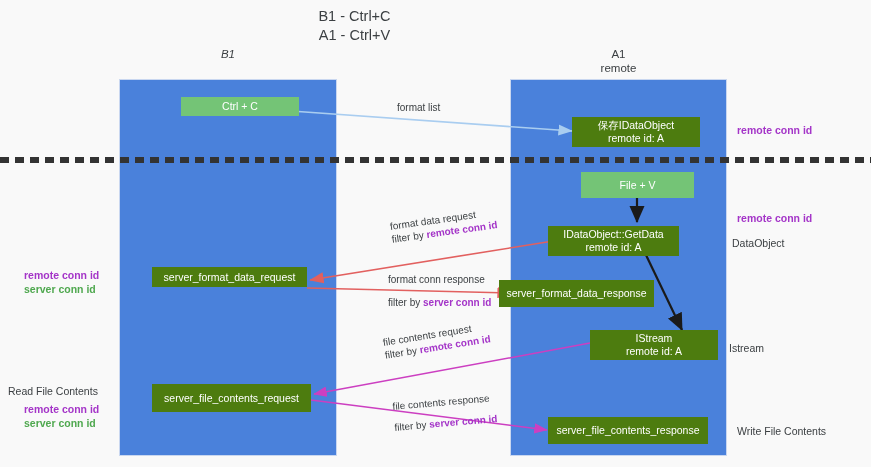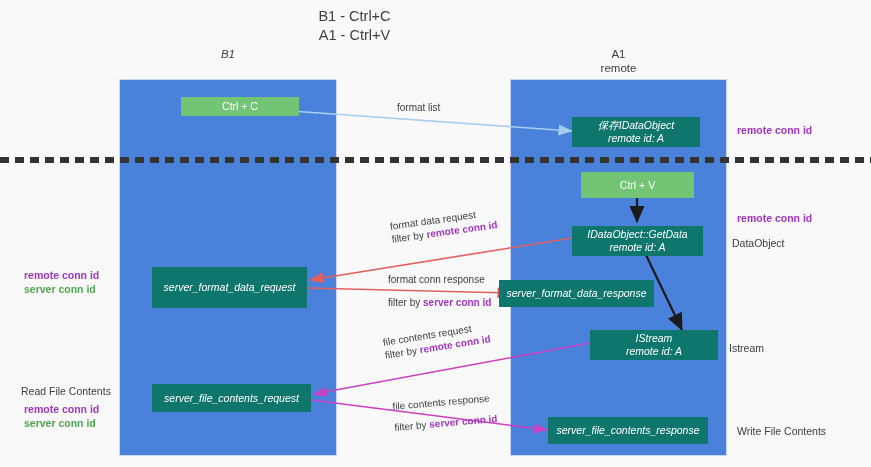--- a/index.html
+++ b/index.html
@@ -35,21 +35,21 @@
   
   .node{
     box-sizing:border-box;
     display:flex;flex-direction:column;
     align-items:center;justify-content:center;
     color:#ffffff;font-size:10.5px;line-height:13px;
     text-align:center;
     padding:2px 4px;
   }
   .node.green{background:#74c476;}
-  .node.orange{background:#0f766e;font-style:italic;}
+  .node.orange{background:#4d7c0f;}
   .node .sub{display:block;}
 
   
   .dashline{
     left:0;top:157px;width:871px;height:6px;
     background-image:repeating-linear-gradient(to right,
       #333333 0px,#333333 9px,rgba(0,0,0,0) 9px,rgba(0,0,0,0) 15px);
   }
 
   
@@ -122,29 +122,29 @@
   <div class="abs node green" style="left:158px;top:97px;width:118px;height:19px;margin-left:23px;">
     <span>Ctrl + C</span>
   </div>
 
   <div class="abs node orange" style="left:572px;top:117px;width:128px;height:30px;">
     <span>保存IDataObject</span>
     <span class="sub">remote id: A</span>
   </div>
 
   <div class="abs node green" style="left:581px;top:172px;width:113px;height:26px;">
-    <span>Ctrl + V</span>
-  </div>
-
-  <div class="abs node orange" style="left:572px;top:226px;width:131px;height:30px;">
+    <span>File + V</span>
+  </div>
+
+  <div class="abs node orange" style="left:548px;top:226px;width:131px;height:30px;">
     <span>IDataObject::GetData</span>
     <span class="sub">remote id: A</span>
   </div>
 
-  <div class="abs node orange" style="left:152px;top:267px;width:155px;height:41px;">
+  <div class="abs node orange" style="left:152px;top:267px;width:155px;height:20px;">
     <span>server_format_data_request</span>
   </div>
 
   <div class="abs node orange" style="left:499px;top:280px;width:155px;height:27px;">
     <span>server_format_data_response</span>
   </div>
 
   <div class="abs node orange" style="left:590px;top:330px;width:128px;height:30px;">
     <span>IStream</span>
     <span class="sub">remote id: A</span>
@@ -210,21 +210,21 @@
 
   <div class="abs ann right" style="left:737px;top:424px;">
     <span class="plain">Write File Contents</span>
   </div>
 
   <div class="abs ann left" style="left:24px;top:268px;">
     <div class="purple">remote conn id</div>
     <div class="green">server conn id</div>
   </div>
 
-  <div class="abs ann left" style="left:21px;top:384px;">
+  <div class="abs ann left" style="left:8px;top:384px;">
     <div class="plain">Read File Contents</div>
   </div>
 
   <div class="abs ann left" style="left:24px;top:402px;">
     <div class="purple">remote conn id</div>
     <div class="green">server conn id</div>
   </div>
 
 </div>
 

